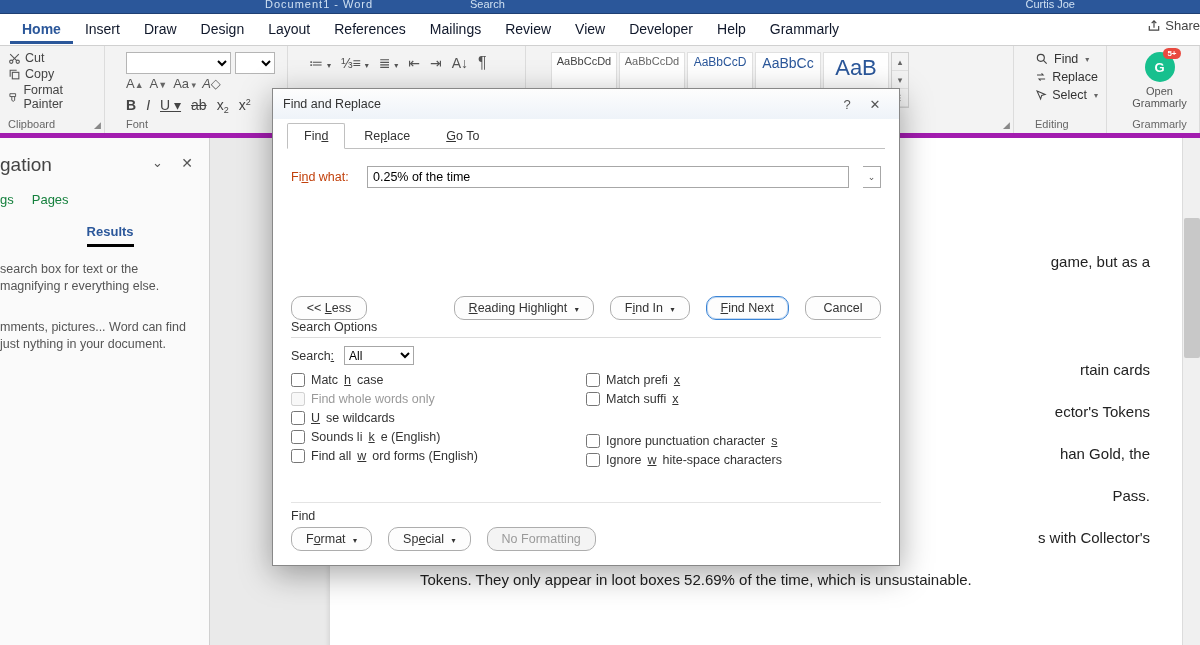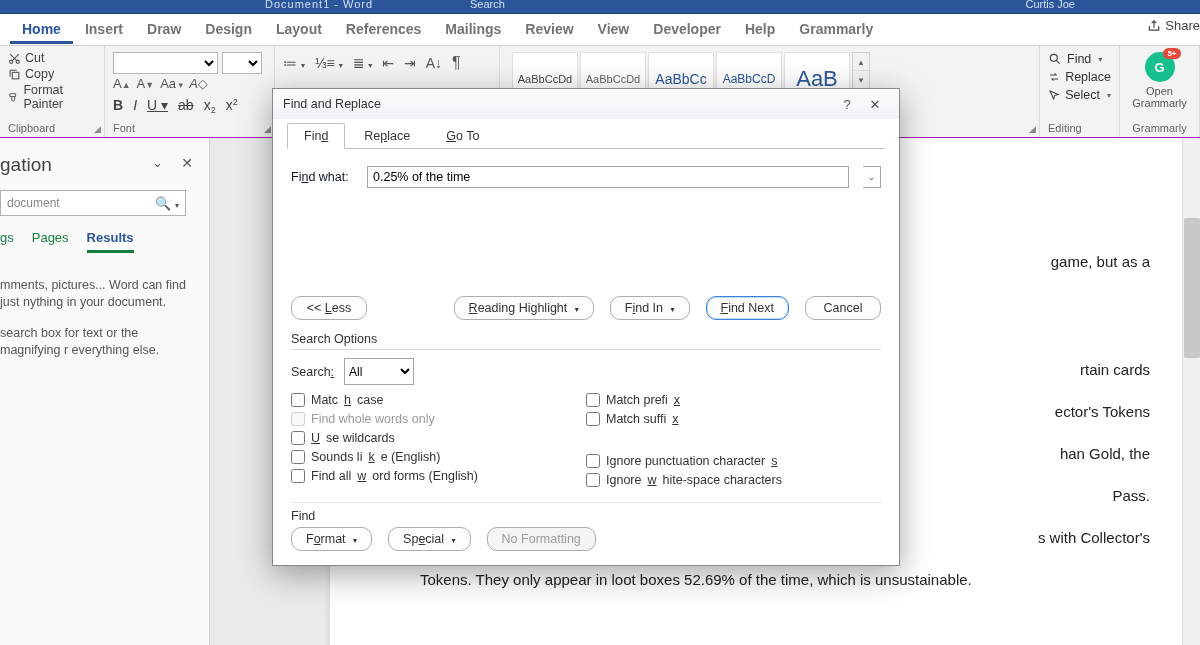--- a/index.html
+++ b/index.html
@@ -6,26 +6,26 @@
   body { width: 1200px; height: 645px; background: #fff; overflow: hidden; position: relative; font-size: 13px; color: #333; }
 
   
   .titlebar { height: 14px; background: #2b579a; border-bottom: 1px solid #1e3f73; display:flex; align-items:center; color:#cfe0f2; font-size:11px; padding:0 14px; position:relative;}
   .titlebar .doc { position:absolute; left:265px; top:-2px; letter-spacing:1px;}
   .titlebar .search { position:absolute; left:470px; top:-2px;}
   .titlebar .user { position:absolute; right:125px; top:-2px;}
 
   
   .ribbon-tabs { height: 32px; background: #fff; border-bottom: 1px solid #d0d0d0; display:flex; align-items:center; padding-left: 10px; position:relative;}
-  .ribbon-tabs .tab { padding: 6px 12px 7px; font-size:14px; color:#737373; cursor:pointer;font-weight:bold;}
+  .ribbon-tabs .tab { padding: 6px 12px 7px; font-size:14px; color:#0f172a; cursor:pointer;}
   .ribbon-tabs .tab.active { color:#2b579a; font-weight:600; border-bottom:3px solid #2b579a; padding-bottom:4px;}
   .ribbon-tabs .share { position:absolute; right:0; top:4px; font-size:13px; color:#444; display:flex; align-items:center; gap:4px;}
 
   
-  .ribbon { height: 92px; background:#f3f3f3; border-bottom:1px solid #a21caf; display:flex; position:relative; }
+  .ribbon { height: 92px; background:#f3f3f3; border-bottom:5px solid #a21caf; display:flex; position:relative;gap:13px; }
   .rgroup { border-right:1px solid #dcdcdc; display:flex; flex-direction:column; justify-content:space-between; padding:4px 8px 0; height:100%; position:relative;}
   .rgroup .glabel { font-size:11px; color:#666; text-align:left; padding:2px 0 3px;}
   .rgroup .launcher { position:absolute; right:3px; bottom:3px; font-size:9px; color:#888;}
 
   .clipboard-grp { width:105px;}
   .clipboard-grp .row { display:flex; align-items:center; gap:4px; font-size:12.5px; color:#444; padding:1px 0;}
   .clipboard-grp .row svg { width:13px; height:13px;}
 
   .font-grp { width:170px;}
   .font-row1 { display:flex; gap:4px; margin-top:2px; align-items:center;}
@@ -37,21 +37,21 @@
   .subx { font-size:9px; position:relative; top:3px;}
   .font-extra { display:flex; gap:6px; margin-top:2px; color:#555; font-size:13px;}
   .font-extra .arrow-sm { font-size:9px; color:#666;}
 
   .para-grp { width:225px;}
   .para-grp .prow { display:flex; gap:10px; align-items:center; margin-top:4px; color:#555; font-size:14px;}
   .para-grp .pmark { font-size:16px;}
 
   .styles-grp { flex:1; position:relative;}
   .styles-grp .sgallery { display:flex; gap:2px; padding:2px 4px 0;}
-  .style-box { width:66px; height:56px; background:#fff; border:1px solid #e0e0e0; display:flex; flex-direction:column; align-items:center; justify-content:center; font-size:10px; color:#666; padding:2px;}
+  .style-box { width:66px; height:56px; background:#fff; border:1px solid #e0e0e0; display:flex; flex-direction:column; align-items:center; font-size:10px; color:#666; padding:2px;}
   .style-box .preview { color:#444; margin-bottom:2px;}
   .style-box.big .preview { font-size:22px; color:#2b579a;}
   .style-box.m1 .preview { font-size:11px;}
   .style-box.m2 .preview { font-size:11px; color:#666;}
   .style-box.h1 .preview { font-size:14px; color:#2b579a;}
   .style-box.h2 .preview { font-size:12px; color:#2b579a;}
   .sgallery-arrows { width:18px; display:flex; flex-direction:column; border:1px solid #d0d0d0;}
   .sgallery-arrows div { height:18px; text-align:center; font-size:9px; border-bottom:1px solid #e0e0e0; color:#666; line-height:18px;}
 
   .edit-grp { width:80px;}
@@ -65,54 +65,54 @@
 
   
   .nav-pane { position:absolute; left:0; top:138px; width:210px; height:507px; border-right:1px solid #d0d0d0; background:#fafafa; padding:10px 0 0 0;}
   .nav-pane h2 { font-size:19px; font-weight:400; color:#444; padding:6px 10px 10px 0;}
   .nav-pane .close { position:absolute; right:16px; top:17px; font-size:14px; color:#555;}
   .nav-pane .chev { position:absolute; right:46px; top:17px; font-size:13px; color:#555;}
   .nav-search { width:186px; height:26px; border:1px solid #b0b0b0; background:#fff; margin:4px 0 8px; display:flex; align-items:center; padding:0 6px; font-size:12px; color:#888;}
   .nav-search .mag { margin-left:auto; font-size:13px; color:#555;}
   .nav-tabs2 { display:flex; gap:18px; padding:6px 0 0; font-size:13px;}
   .nav-tabs2 div { padding-bottom:5px; color:#15803d;}
-  .nav-tabs2 div.active { color:#2b579a; font-weight:600; border-bottom:3px solid #15803d;}
+  .nav-tabs2 div.active { color:#2b579a; font-weight:600; border-bottom:3px solid #000000;margin-top:32px;}
   .nav-hint { font-size:12.5px; color:#555; line-height:17px; margin-top:24px; padding-right:14px;}
 
   
   .doc-area { position:absolute; left:210px; top:138px; right:0; bottom:0; background:#eaeaea; overflow:hidden;}
   .page { position:absolute; left:120px; top:0; width:900px; min-height:700px; background:#fff; box-shadow:0 0 6px rgba(0,0,0,0.15); padding:110px 80px 30px 90px;}
   .page p { font-size:15px; color:#222; line-height:28px; text-align:left;}
   .page p + p { margin-top:14px;}
 
   
   .dialog { position:absolute; left:272px; top:88px; width:628px; height:478px; background:#fff; border:1px solid #888; box-shadow:0 8px 30px rgba(0,0,0,0.35); display:flex; flex-direction:column;}
   .dlg-title { height:30px; background:linear-gradient(#fdfdfd,#eef3f9); display:flex; align-items:center; padding:0 10px; font-size:12.5px; color:#333;}
   .dlg-title .sp { flex:1;}
   .dlg-title .hbtn { width:28px; text-align:center; font-size:13px; color:#555; cursor:pointer;}
   .dlg-tabs { display:flex; padding:4px 14px 0; gap:2px;}
   .dlg-tab { padding:5px 16px 5px; font-size:12.5px; color:#333; border:1px solid transparent; cursor:pointer; position:relative;}
   .dlg-tab.active { border:1px solid #c0c0c0; border-bottom:1px solid #fff; background:#fff; border-radius:2px 2px 0 0; z-index:2;}
   .dlg-sep { height:1px; background:#c0c0c0; margin:0 14px; position:relative; top:-1px; z-index:1;}
   .dlg-body { padding:10px 18px 14px; flex:1; position:relative;}
   .frow { display:flex; align-items:center; gap:14px; margin-top:6px;}
-  .frow label { width:62px; font-size:12.5px; color:#0f172a;}
+  .frow label { width:62px; font-size:12.5px; color:#c2410c;}
   .find-input { flex:1; height:22px; border:1px solid #a7a7a7; padding:0 5px; font-size:12.5px;}
   .combo-caret { width:18px; height:22px; border:1px solid #a7a7a7; border-left:0; display:flex; align-items:center; justify-content:center; font-size:9px; color:#555; cursor:pointer;}
 
   .btnrow { display:flex; gap:16px; margin-top:108px; align-items:center;}
   .btnrow .sp { flex:1;}
   button.dlg { height:24px; padding:0 14px; font-size:12.5px; background:#fdfdfd; border:1px solid #adadad; border-radius:10px; color:#333; cursor:pointer; min-width:76px;}
   button.dlg.primary { border:1px solid #3a84d6; box-shadow:inset 0 0 0 1px rgba(58,132,214,0.3);}
   button.dlg .caret { font-size:8px; margin-left:4px;}
 
-  .opts-hdr { margin-top:12px; padding-bottom:3px; font-size:12.5px; color:#333; border-bottom:1px solid #dcdcdc;}
+  .opts-hdr { padding-bottom:3px; font-size:12.5px; color:#333; border-bottom:1px solid #dcdcdc;}
   .opts-row { display:flex; align-items:center; gap:10px; margin-top:8px;}
   .opts-row label { font-size:12.5px; color:#333;}
-  .opts-row select { height:27px; width:70px; font-size:12px; border:1px solid #a7a7a7; background:#fff;}
+  .opts-row select { height:19px; width:70px; font-size:12px; border:1px solid #a7a7a7; background:#fff;}
   .check-cols { display:flex; margin-top:8px;}
   .check-col { width:310px; display:flex; flex-direction:column; gap:5px;}
   .chk { display:flex; align-items:center; gap:6px; font-size:12.5px; color:#333;}
   .chk input { width:14px; height:14px; accent-color:#2b579a;}
   .chk.disabled { color:#9a9a9a;}
 
   .find-footer { position:absolute; left:18px; right:18px; bottom:14px;}
   .find-footer .lbl { font-size:12.5px; color:#333; margin-bottom:4px; border-top:1px solid #e4e4e4; padding-top:6px;}
   .find-footer .btns { display:flex; gap:16px;}
   button.dlg:disabled { color:#9a9a9a; background:#f4f4f4;}
@@ -224,25 +224,25 @@
   </div>
 
   <div class="rgroup styles-grp">
     <div class="sgallery">
       <div class="style-box m1">
           <span class="preview">AaBbCcDd</span>
         </div>
       <div class="style-box m2">
           <span class="preview">AaBbCcDd</span>
         </div>
+      <div class="style-box h2">
+          <span class="preview">AaBbCcD</span>
+        </div>
       <div class="style-box h1">
           <span class="preview">AaBbCc</span>
-        </div>
-      <div class="style-box h2">
-          <span class="preview">AaBbCcD</span>
         </div>
       <div class="style-box big">
           <span class="preview">AaB</span>
         </div>
       <div class="sgallery-arrows">
           <div>▴</div>
           <div>▾</div>
           <div>⁝</div>
         </div>
     </div>
@@ -287,31 +287,27 @@
     <div class="gram-circle">G<div class="gram-badge">5+</div></div>
     <div class="gram-txt"><span>Open</span><br><span>Grammarly</span></div>
     <div class="glabel" style="margin-top:auto;">Grammarly</div>
   </div>
 </div>
 
 <div class="nav-pane">
   <h2>gation</h2>
   <span class="chev">⌄</span>
   <span class="close">✕</span>
-  <div class="nav-search">
-    <span>document</span>
-    <span class="mag">🔍 <span style="font-size:8px;">▾</span></span>
-  </div>
   <div class="nav-tabs2">
     <div>gs</div>
     <div>Pages</div>
     <div class="active">Results</div>
   </div>
+  <p class="nav-hint" style="margin-top:14px;">search box for text or the magnifying r everything else.</p>
   <p class="nav-hint">mments, pictures... Word can find just nything in your document.</p>
-  <p class="nav-hint" style="margin-top:14px;">search box for text or the magnifying r everything else.</p>
 </div>
 
 <div class="doc-area">
   <div class="page">
     <p style="text-align:right;">game, but as a</p>
     <div style="height:80px;"></div>
     <p style="text-align:right;">rtain cards</p>
     <p style="text-align:right;">ector's Tokens</p>
     <p style="text-align:right;">han Gold, the</p>
     <p style="text-align:right;">Pass.</p>

